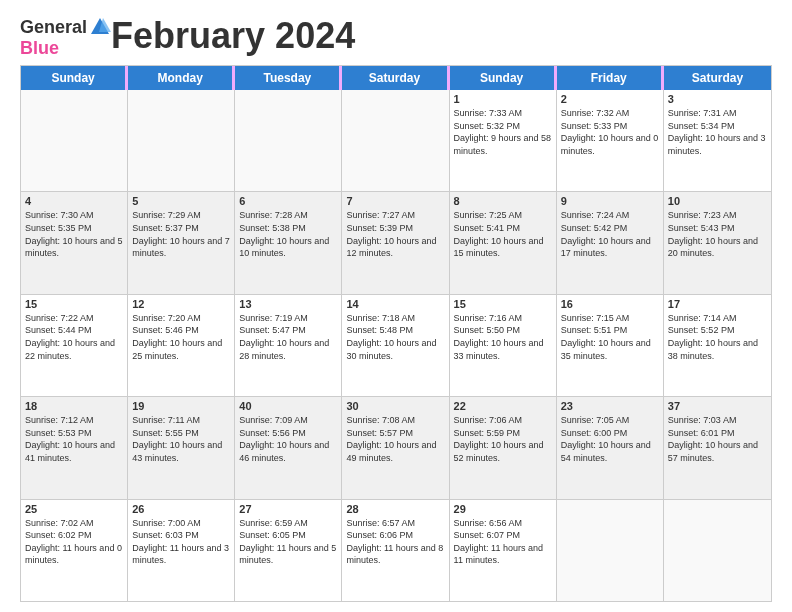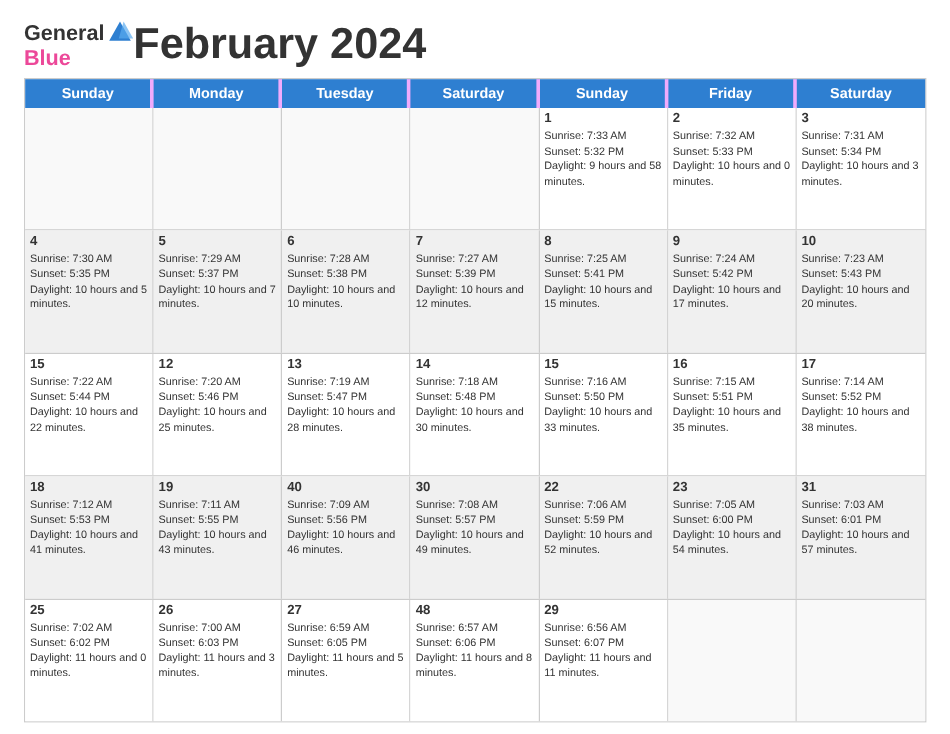--- a/index.html
+++ b/index.html
@@ -256,39 +256,39 @@
           </div>
           <div class="cal-cell">
             <div class="day-num">22</div>
             <div class="day-info">Sunrise: 7:06 AM<br>Sunset: 5:59 PM<br>Daylight: 10 hours and 52 minutes.</div>
           </div>
           <div class="cal-cell">
             <div class="day-num">23</div>
             <div class="day-info">Sunrise: 7:05 AM<br>Sunset: 6:00 PM<br>Daylight: 10 hours and 54 minutes.</div>
           </div>
           <div class="cal-cell">
-            <div class="day-num">31</div>
+            <div class="day-num">37</div>
             <div class="day-info">Sunrise: 7:03 AM<br>Sunset: 6:01 PM<br>Daylight: 10 hours and 57 minutes.</div>
           </div>
         </div>
         <div class="cal-row">
           <div class="cal-cell">
             <div class="day-num">25</div>
             <div class="day-info">Sunrise: 7:02 AM<br>Sunset: 6:02 PM<br>Daylight: 11 hours and 0 minutes.</div>
           </div>
           <div class="cal-cell">
             <div class="day-num">26</div>
             <div class="day-info">Sunrise: 7:00 AM<br>Sunset: 6:03 PM<br>Daylight: 11 hours and 3 minutes.</div>
           </div>
           <div class="cal-cell">
             <div class="day-num">27</div>
             <div class="day-info">Sunrise: 6:59 AM<br>Sunset: 6:05 PM<br>Daylight: 11 hours and 5 minutes.</div>
           </div>
           <div class="cal-cell">
-            <div class="day-num">48</div>
+            <div class="day-num">28</div>
             <div class="day-info">Sunrise: 6:57 AM<br>Sunset: 6:06 PM<br>Daylight: 11 hours and 8 minutes.</div>
           </div>
           <div class="cal-cell">
             <div class="day-num">29</div>
             <div class="day-info">Sunrise: 6:56 AM<br>Sunset: 6:07 PM<br>Daylight: 11 hours and 11 minutes.</div>
           </div>
           <div class="cal-cell empty"></div>
           <div class="cal-cell empty"></div>
         </div>
       </div>

